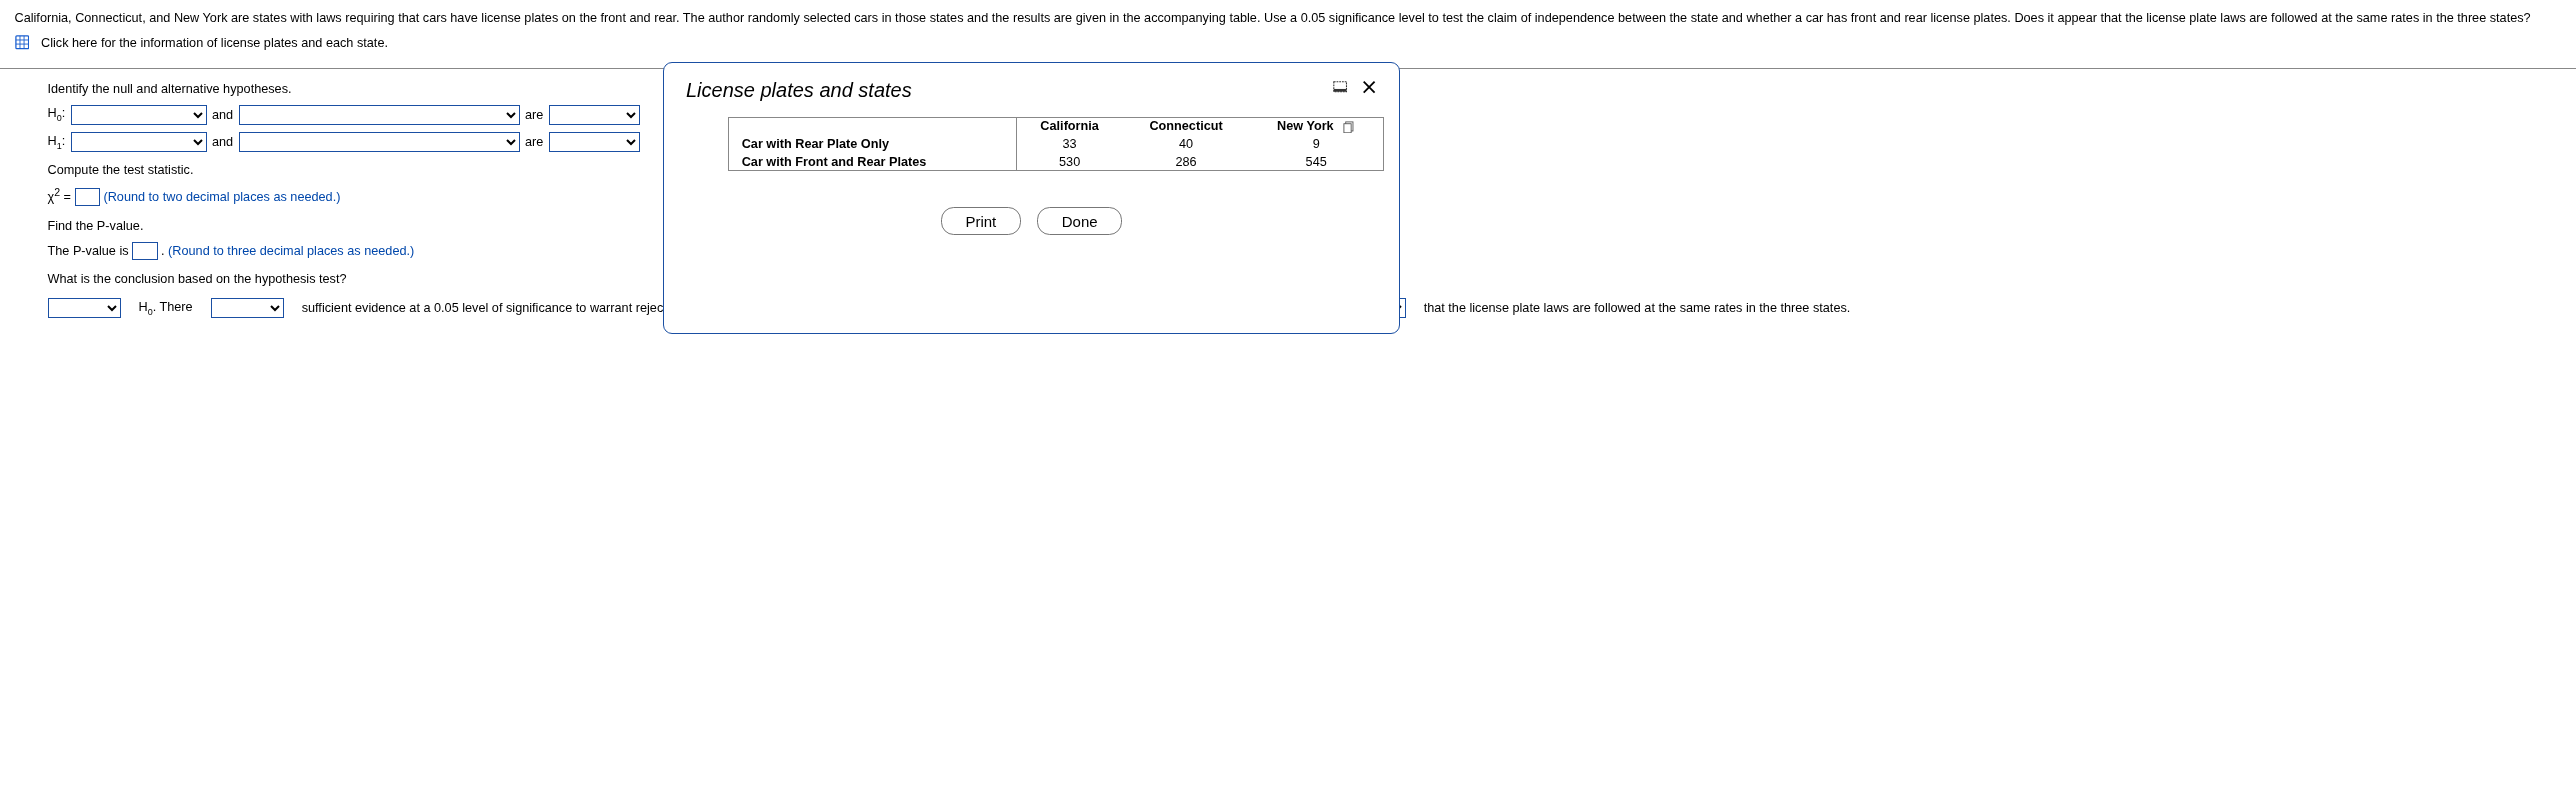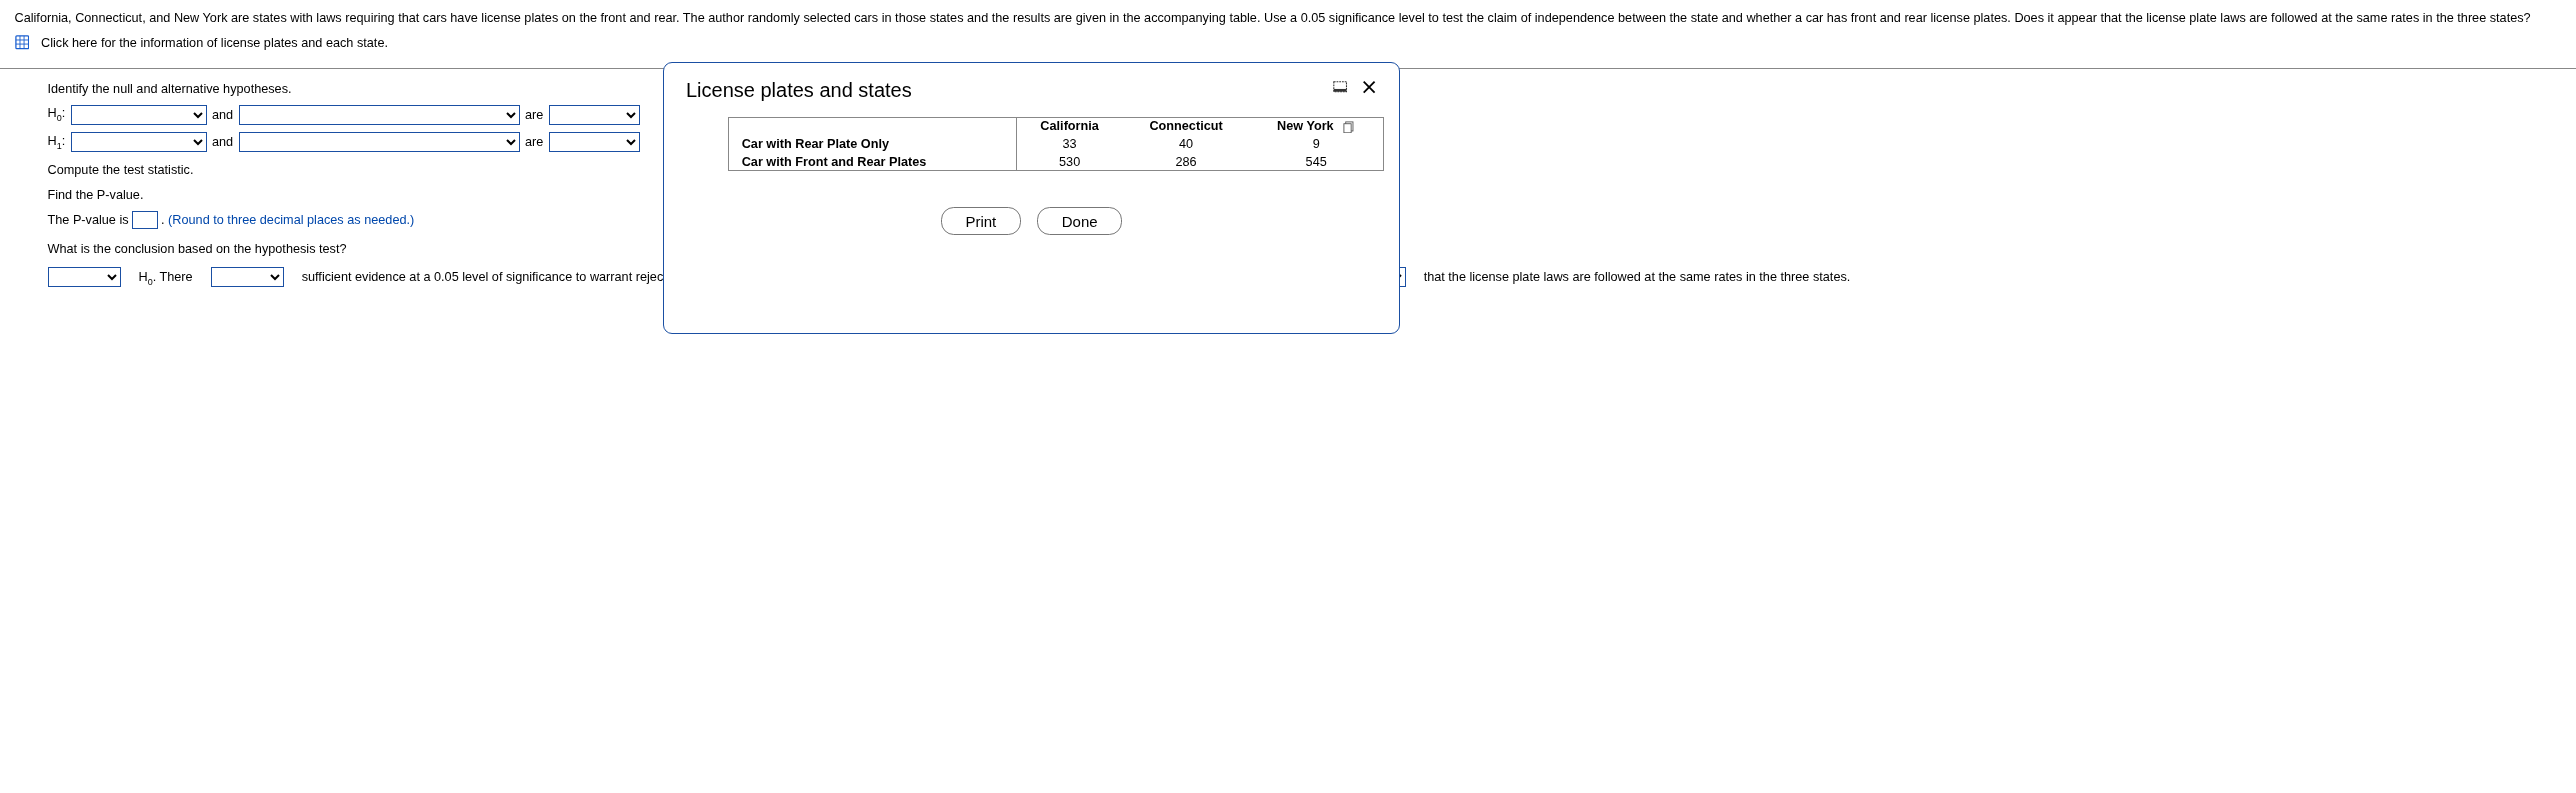--- a/index.html
+++ b/index.html
@@ -19,21 +19,21 @@
     select.blank.wide2 { width: 281px; }
     select.blank.wide3 { width: 91px; }
     select.blank.small { width: 73px; }
     select.blank.med { width: 91px; }
     input.blank-box { border: 0.9px solid #1a4fa3; background: #fff; height: 18px; width: 25.4px; text-align: center; font-size: 11.8px; }
     .eq-row { margin: 7.3px 0 12.7px 0; }
     .round-note { color: #0047ab; }
     .conclusion-row { display: flex; align-items: center; flex-wrap: wrap; gap: 18px; margin: 9px 0 3.6px 0; line-height: 2; }
     
     .popup { position: absolute; top: 62px; left: 663px; width: 737px; height: 272px; background: #fff; border: 1.8px solid #1a4fa3; border-radius: 9px; box-shadow: 0 0 0 0.9px rgba(0,0,0,0); }
-    .popup-header { display: flex; justify-content: space-between; align-items: flex-start; padding: 16.3px 22px 9px 22px; }
+    .popup-header { display: flex; justify-content: space-between; align-items: flex-start; padding: 16.3px 22px 9px 22px; font-style: italic; }
     .popup-title { font-size: 20px; font-weight: normal; }
     .popup-controls { display: flex; gap: 12.7px; align-items: center; }
     .ctrl-icon { width: 16.3px; height: 16.3px; cursor: pointer; }
     .popup-body { padding: 5.4px 36px 0 64px; }
     table.data-table { border-collapse: collapse; width: 656px; border: 0.9px solid #888; }
     table.data-table th, table.data-table td { font-size: 12.7px; padding: 1.8px 9px; text-align: center; }
     table.data-table th { font-weight: bold; }
     table.data-table .row-label { text-align: left; font-weight: bold; padding-left: 12.7px; }
     table.data-table tr.header-row th { border-bottom: none; }
     .vline { border-left: 0.9px solid #888; }
@@ -77,20 +77,25 @@
   <div class="hyp-row">
     <span class="hyp-label"><span>H</span><span class="sub">1</span><span>:</span></span>
     <select class="blank wide1"><option></option></select>
     <span>and</span>
     <select class="blank wide2"><option></option></select>
     <span>are</span>
     <select class="blank wide3"><option></option></select>
   </div>
 
   <div class="section-label">Compute the test statistic.</div>
+  <div class="eq-row">
+    <span>χ</span><sup>2</sup><span> = </span>
+    <input class="blank-box" style="">
+    <span class="round-note">(Round to two decimal places as needed.)</span>
+  </div>
 
   <div class="section-label">Find the P-value.</div>
   <div class="eq-row">
     <span>The P-value is </span>
     <input class="blank-box" style="">
     <span>. </span>
     <span class="round-note">(Round to three decimal places as needed.)</span>
   </div>
 
   <div class="section-label">What is the conclusion based on the hypothesis test?</div>

